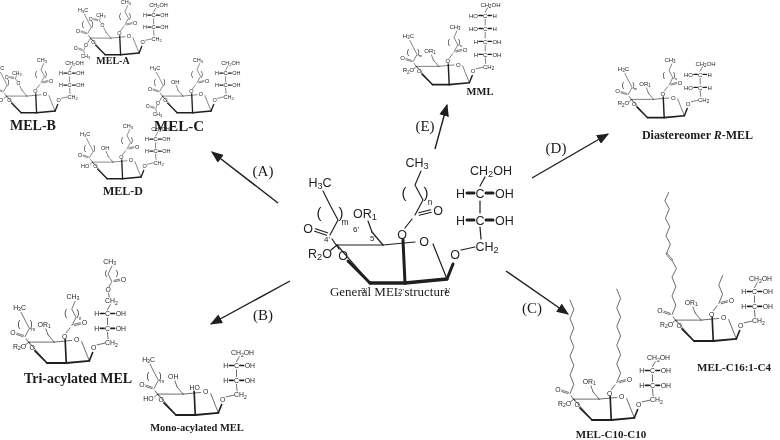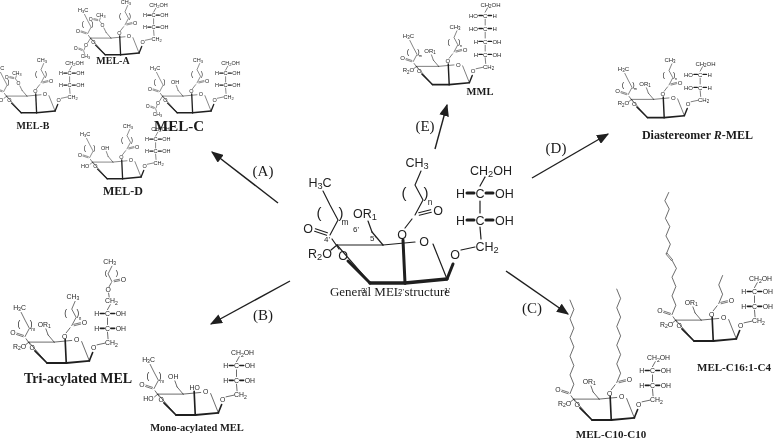--- a/index.html
+++ b/index.html
@@ -649,21 +649,21 @@
       <g>
         <line x1="532" y1="178" x2="608" y2="134" stroke="#1f1f1f" stroke-width="1.4" marker-end="url(#ah)"></line>
       </g>
       <g>
         <line x1="435" y1="149" x2="447" y2="105" stroke="#1f1f1f" stroke-width="1.4" marker-end="url(#ah)"></line>
       </g>
     </svg>
 
   <div class="cap" style="left: 390px; top: 291px; font-size: 13px; font-weight: 400;">General MEL structure</div>
   <div class="cap" style="left: 113px; top: 61px; font-size: 10px; font-weight: 700;">MEL-A</div>
-  <div class="cap" style="left: 33px; top: 126px; font-size: 10px; font-weight: 700;">MEL-B</div>
+  <div class="cap" style="left: 33px; top: 126px; font-size: 14px; font-weight: 700;">MEL-B</div>
   <div class="cap" style="left: 179px; top: 126px; font-size: 15px; font-weight: 700;">MEL-C</div>
   <div class="cap" style="left: 123px; top: 191px; font-size: 12px; font-weight: 700;">MEL-D</div>
   <div class="cap" style="left: 457px; top: 92px; font-size: 10.5px; font-weight: 700; margin-left: 23px;">MML</div>
   <div class="cap" style="left: 678px; top: 135px; font-size: 12px; font-weight: 700; padding-left: 39px;"><span>Diastereomer </span><i>R</i><span>-MEL</span></div>
   <div class="cap" style="left: 78px; top: 379px; font-size: 14px; font-weight: 700;">Tri-acylated MEL</div>
   <div class="cap" style="left: 197px; top: 428px; font-size: 10.5px; font-weight: 700; text-align: center;">Mono-acylated MEL</div>
   <div class="cap" style="left: 611px; top: 434px; font-size: 11px; font-weight: 700;">MEL-C10-C10</div>
   <div class="cap" style="left: 734px; top: 367px; font-size: 11px; font-weight: 700;">MEL-C16:1-C4</div>
 
   <div class="arrlab" style="left: 263px; top: 171px;">(A)</div>

